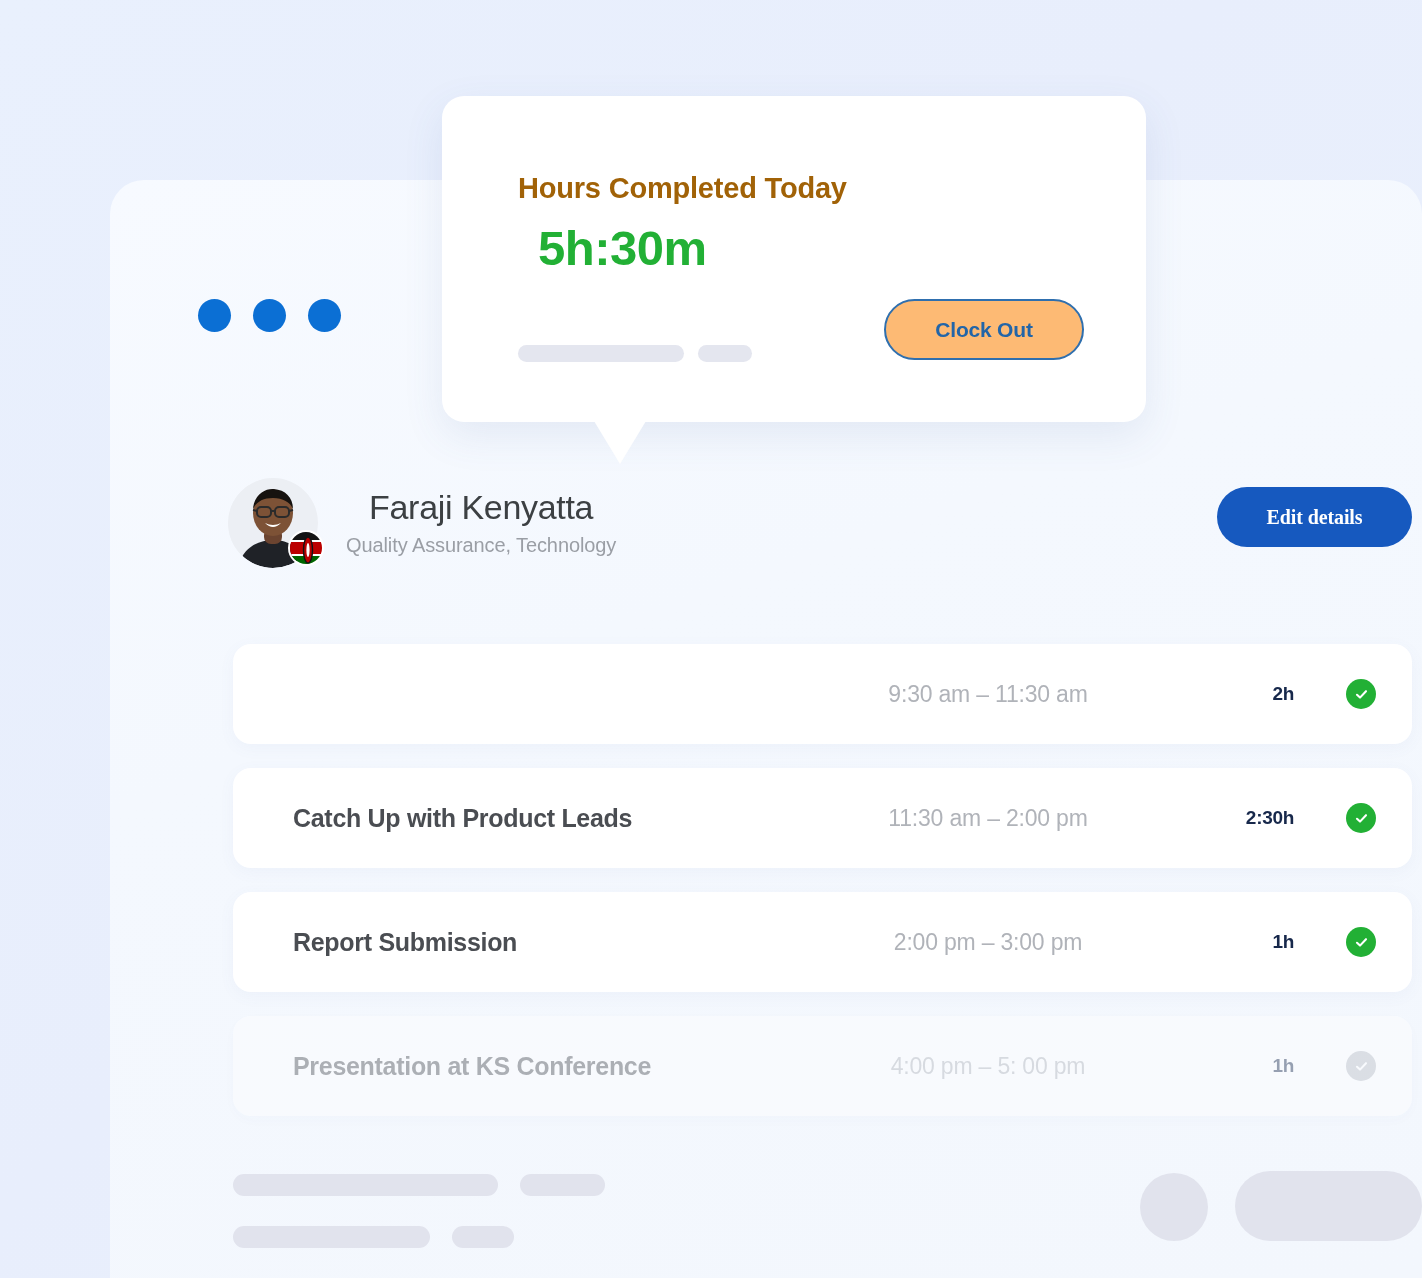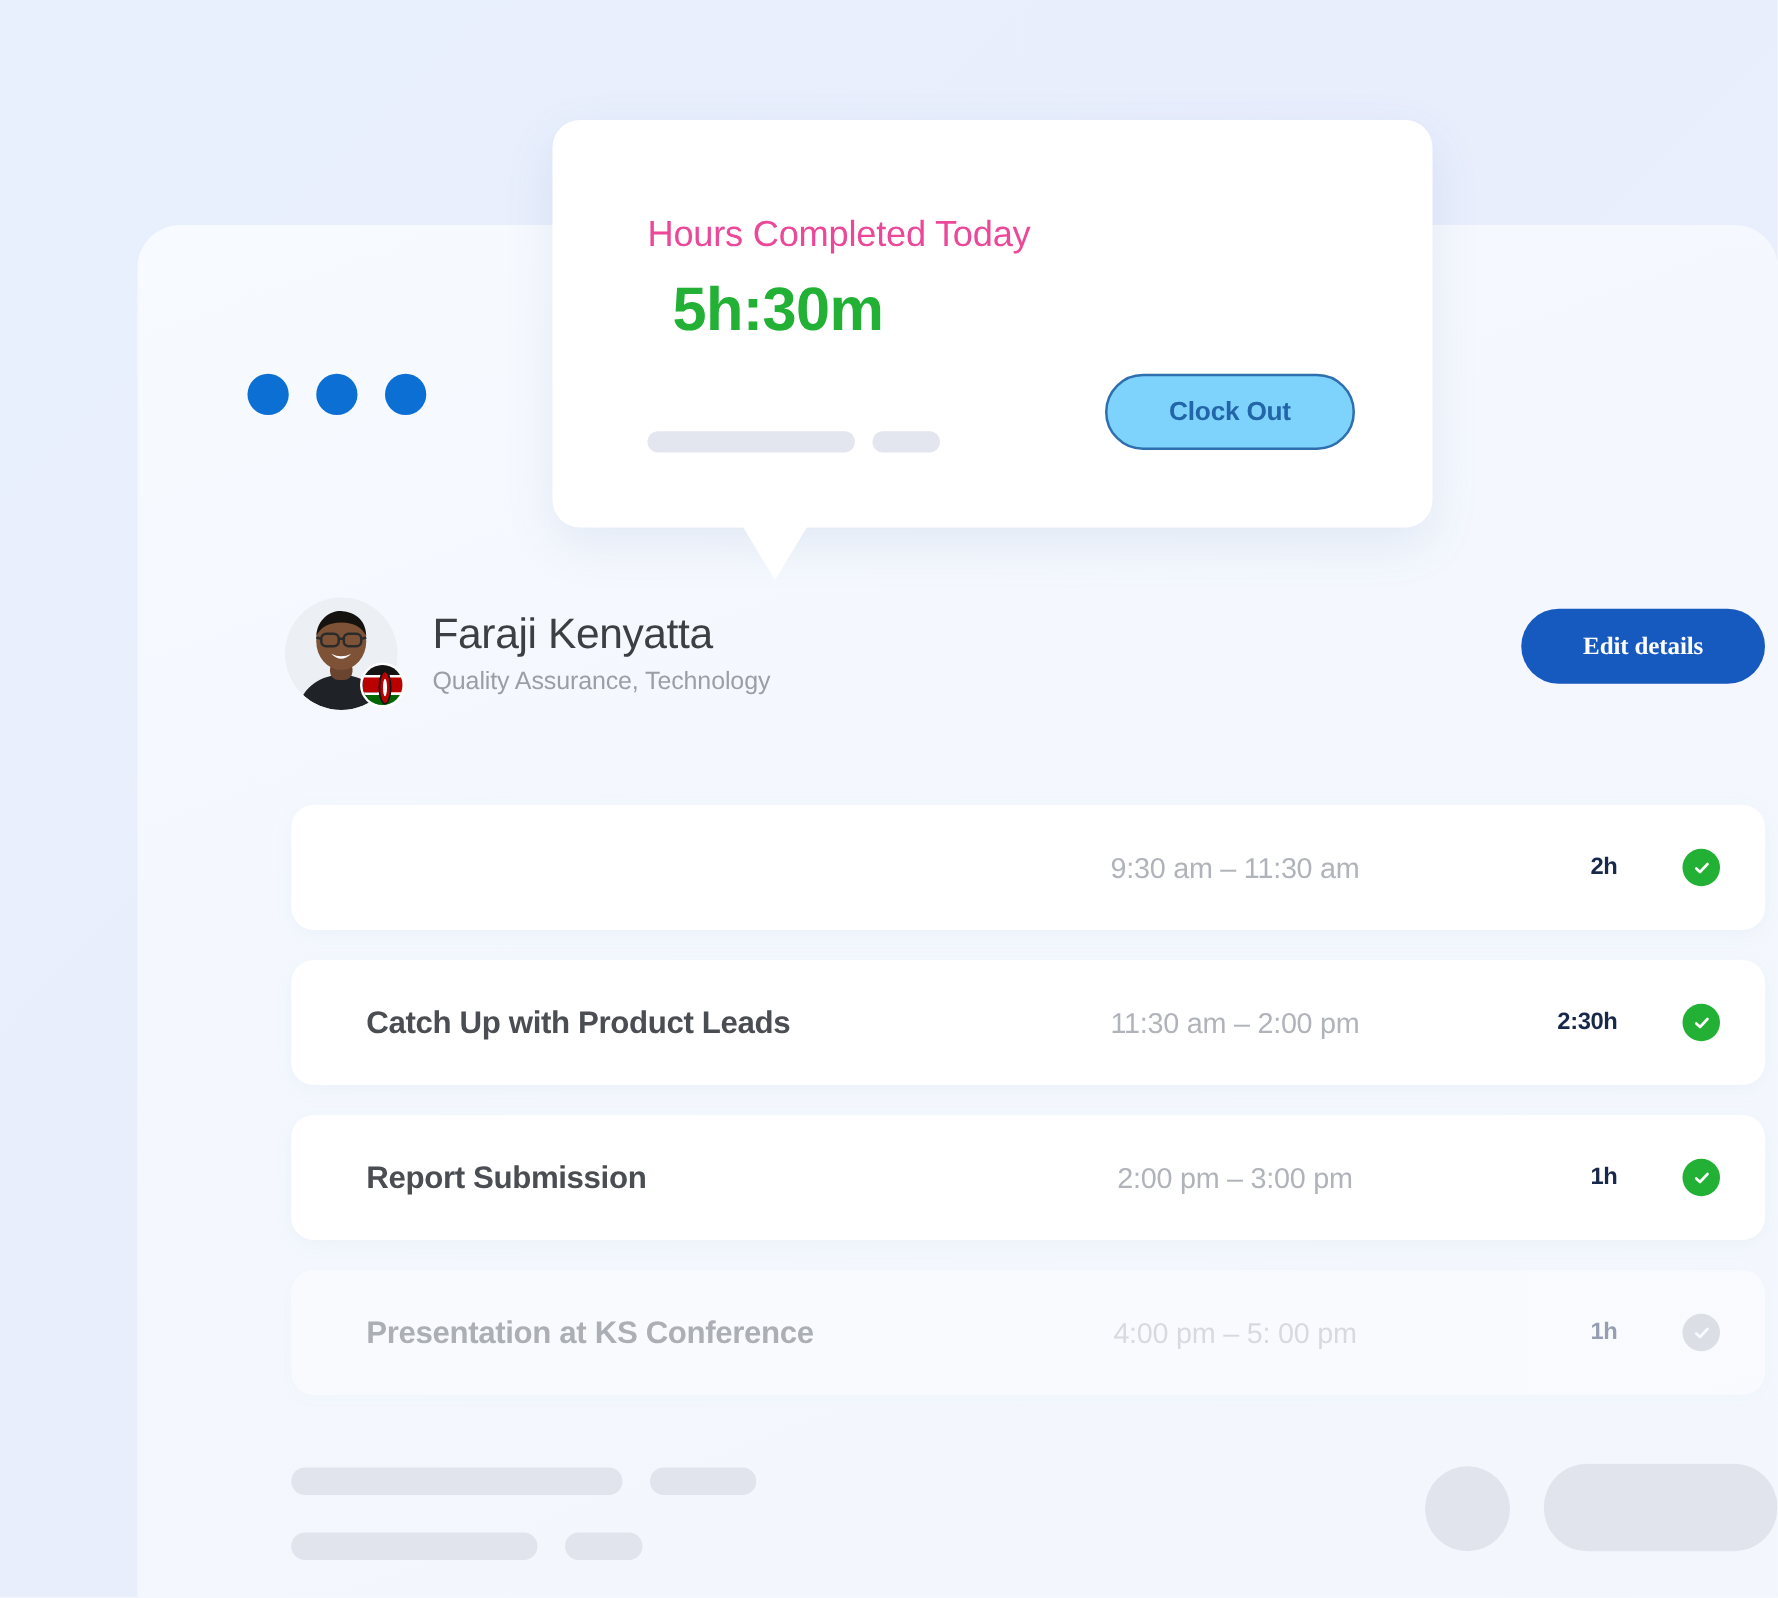--- a/index.html
+++ b/index.html
@@ -65,22 +65,22 @@
     border-right: 26px solid transparent;
     border-top: 43px solid #ffffff;
     z-index: 21;
   }
 
   .card-title {
     position: absolute;
     left: 76px;
     top: 76px;
     font-size: 29px;
-    font-weight: normal;
-    color: #ec4899;
+    font-weight: bold;
+    color: #a16207;
     letter-spacing: -0.2px;
   }
   .card-value {
     position: absolute;
     left: 76px;
     top: 124px;
     font-size: 49px;
     font-weight: bold;
     color: #22b035;
     letter-spacing: -0.5px;
@@ -101,21 +101,21 @@
   .skel-b { width: 54px;  height: 17px; }
 
   .clockout-btn {
     position: absolute;
     left: 442px;
     top: 203px;
     width: 200px;
     height: 61px;
     border: 2px solid #2f6fae;
     border-radius: 31px;
-    background: #7dd3fc;
+    background: #fdba74;
     color: #2265a8;
     font-family: "Liberation Sans", sans-serif;
     font-size: 21px;
     font-weight: bold;
     cursor: pointer;
     letter-spacing: -0.2px;
   }
 
   
   .profile {
@@ -142,21 +142,21 @@
   .flag-badge {
     position: absolute;
     right: -6px;
     bottom: 2px;
     width: 36px;
     height: 36px;
     border-radius: 50%;
     overflow: hidden;
     border: 2px solid #ffffff;
   }
-  .profile-text { margin-left: 28px; }
+  .profile-text { margin-left: 28px; text-align: center; }
   .profile-name {
     font-size: 34px;
     color: #3c4043;
     letter-spacing: -0.3px;
     line-height: 1.1;
   }
   .profile-role {
     margin-top: 8px;
     font-size: 20px;
     color: #9a9ea5;

